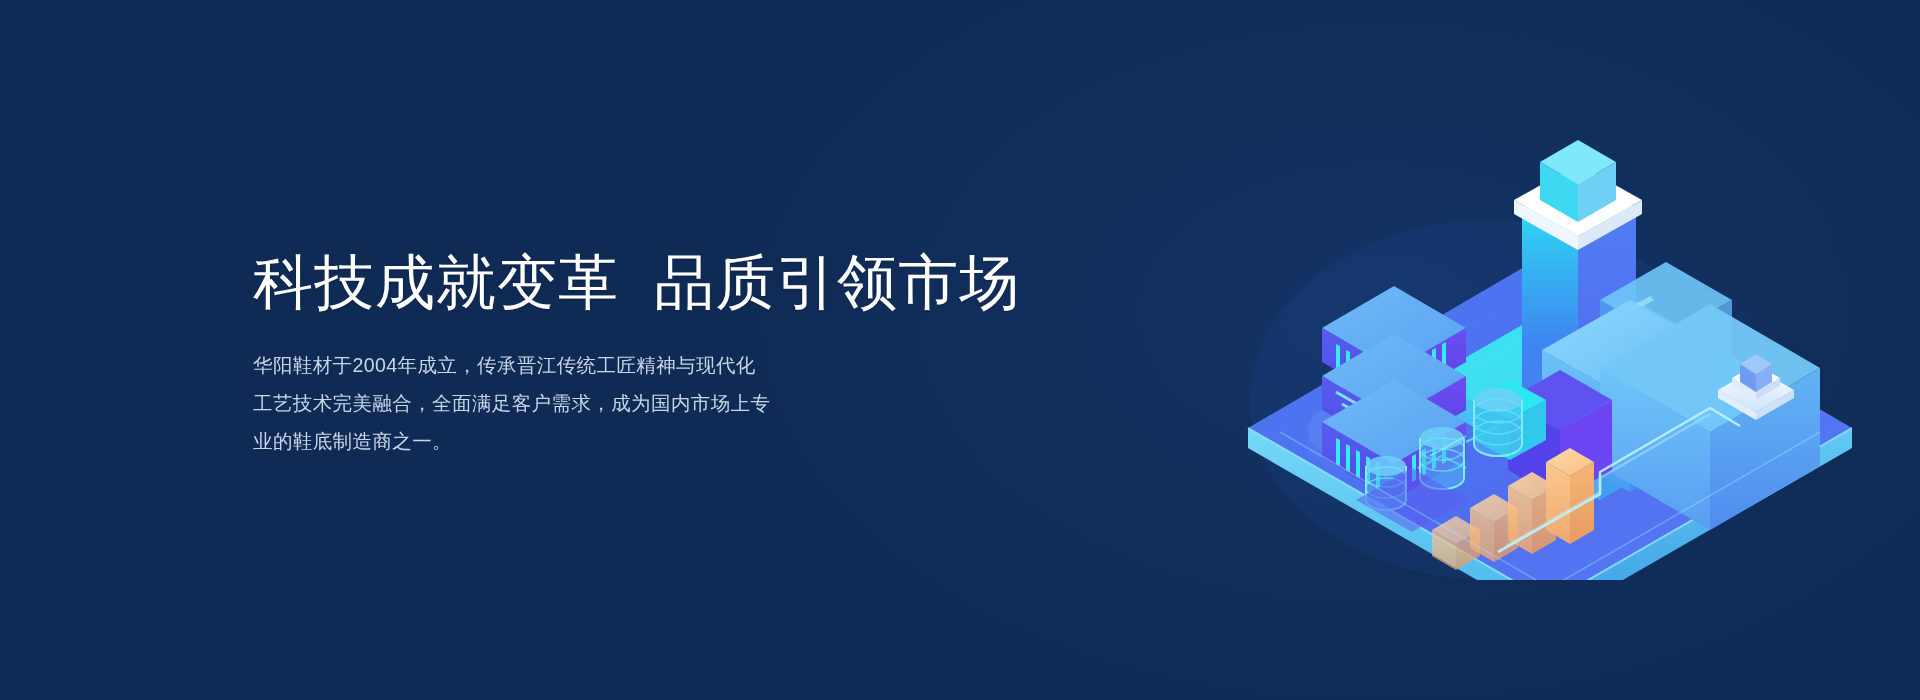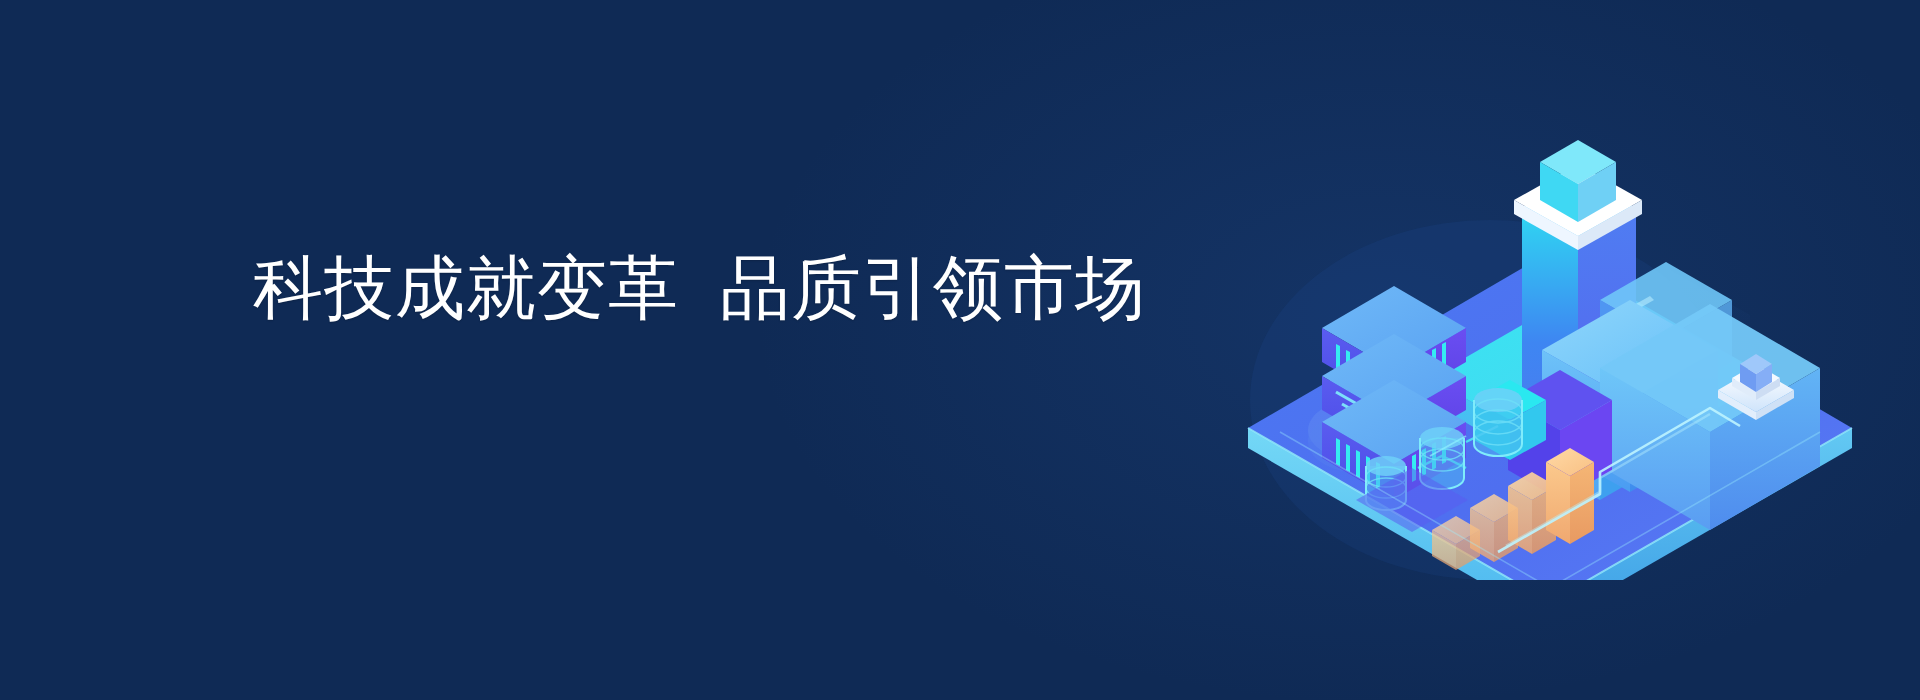--- a/index.html
+++ b/index.html
@@ -20,21 +20,21 @@
   }
 
   
   #copy {
     position:absolute;
     left:253px; top:248px;
     width:740px;
   }
   #headline {
     color:#ffffff;
-    font-size:70px;
+    font-size:60px;
     line-height:1.16;
     font-weight:400;
     letter-spacing:1px;
     white-space:pre;
     text-shadow:0 1px 2px rgba(0,0,0,0.18);
   }
   #subcopy {
     margin-top:28px;
     color:#c9d6e8;
     font-size:19.5px;
@@ -52,20 +52,21 @@
   }
   #art svg { display:block; width:100%; height:100%; }
 </style>
 </head>
 <body>
 
 <div id="banner">
 
   <div id="copy">
     <h1 id="headline">科技成就变革  品质引领市场</h1>
+    <p id="subcopy">华阳鞋材于2004年成立，传承晋江传统工匠精神与现代化工艺技术完美融合，全面满足客户需求，成为国内市场上专业的鞋底制造商之一。</p>
   </div>
 
   <div id="art">
     <svg viewBox="0 0 740 480" xmlns="http://www.w3.org/2000/svg">
       <defs>
         <linearGradient id="gPlatTop" x1="0" y1="0" x2="1" y2="1">
           <stop offset="0%" stop-color="#4a79f2"></stop>
           <stop offset="55%" stop-color="#4f6ff0"></stop>
           <stop offset="100%" stop-color="#5a7cf5"></stop>
         </linearGradient>

